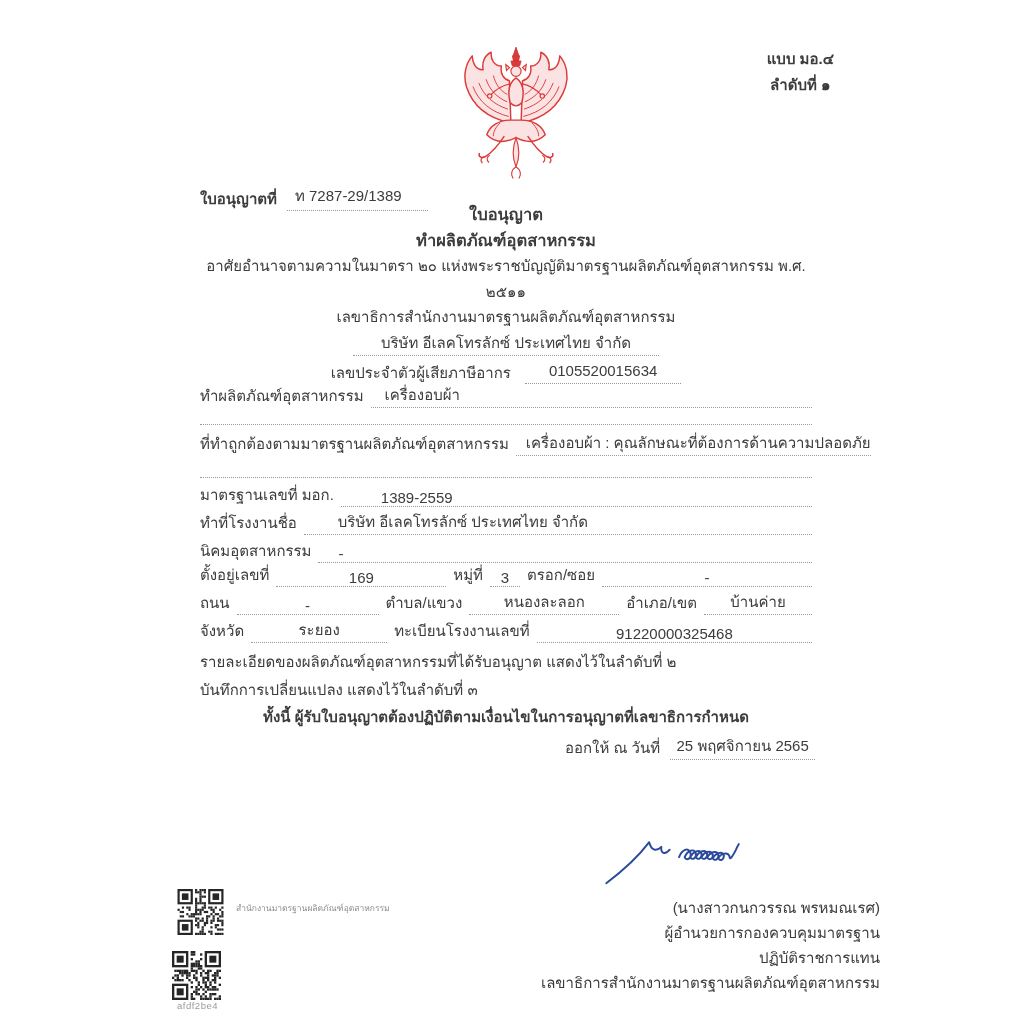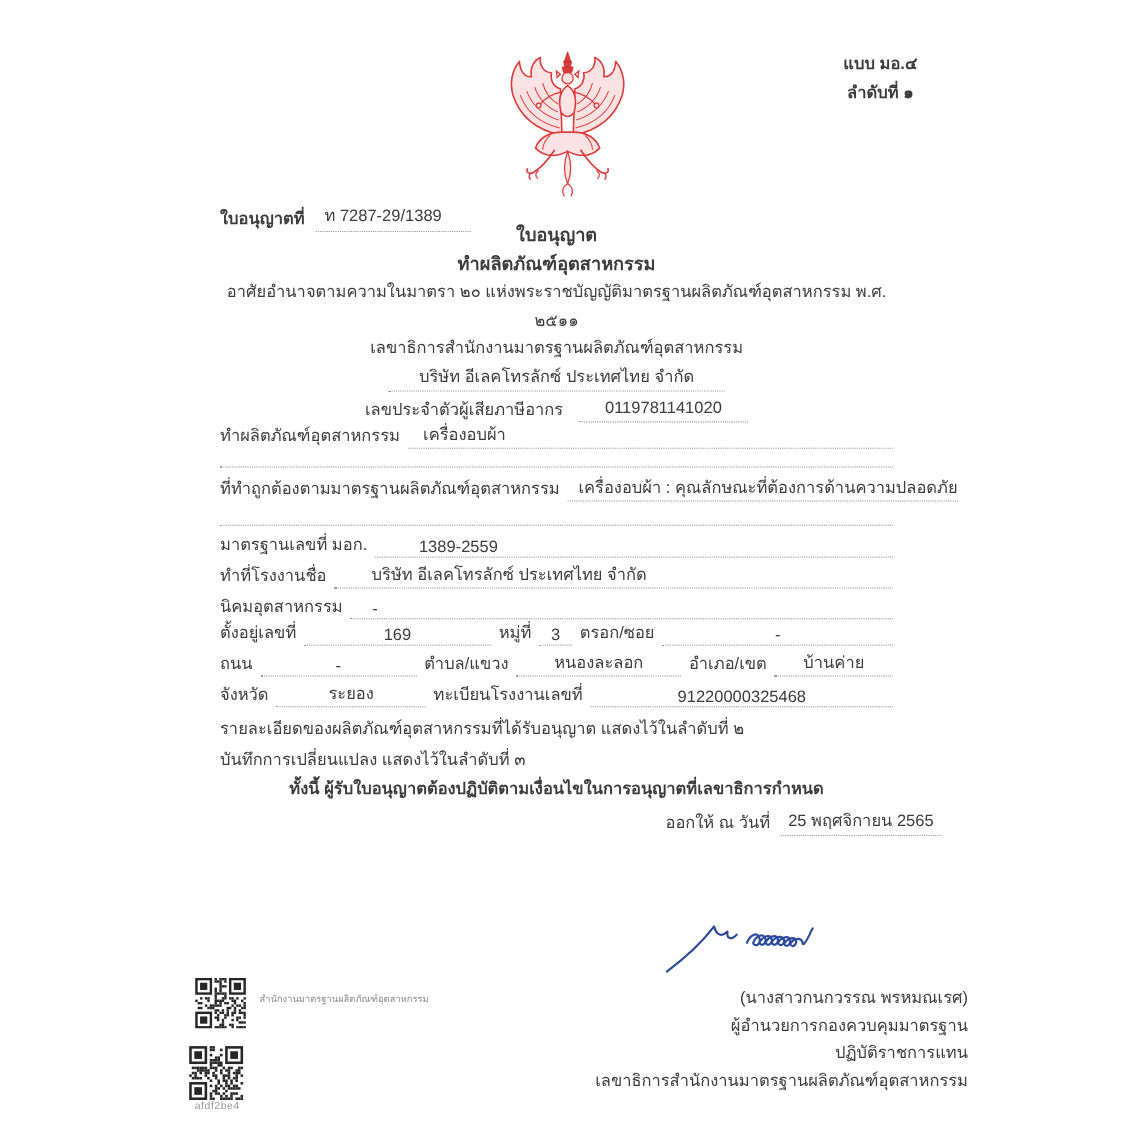--- a/index.html
+++ b/index.html
@@ -40,21 +40,21 @@
   .r-make{top:387px;} .r-comp{top:435px;} .r-std{top:486px;} .r-fac{top:514px;}
   .r-estate{top:542px;} .r-addr{top:566px;} .r-road{top:594px;} .r-prov{top:622px;}
 
   .cont-line{position:absolute;left:200px;width:612px;border-bottom:1px dotted #9a9a9a;height:0;}
   .cont1{top:424px;} .cont2{top:477px;}
 
   .note{position:absolute;left:200px;width:612px;}
   .n-detail{top:650px;} .n-change{top:678px;}
   .n-cond{top:705px;text-align:center;font-weight:bold;}
 
-  .issue-row{position:absolute;left:565px;top:734px;display:flex;align-items:flex-end;column-gap:10px;margin-left:40px;}
+  .issue-row{position:absolute;left:565px;top:734px;display:flex;align-items:flex-end;column-gap:10px;}
   .issue-row .val{border-bottom:1px dotted #999;width:145px;text-align:center;padding-bottom:1px;}
 
   
   .sig-block{position:absolute;left:480px;top:831px;width:400px;text-align:right;line-height:25px;}
   .sig-svg{width:168px;height:56px;display:block;margin:0 auto 8px auto;}
   .sig-block div{white-space:nowrap;}
 
   
   .qr{position:absolute;}
   .qr1{left:177px;top:889px;width:47px;height:46px;}
@@ -119,21 +119,21 @@
   </div>
 
   <div class="center-block">
     <div class="t">ใบอนุญาต</div>
     <div class="t">ทำผลิตภัณฑ์อุตสาหกรรม</div>
     <div>อาศัยอำนาจตามความในมาตรา ๒๐ แห่งพระราชบัญญัติมาตรฐานผลิตภัณฑ์อุตสาหกรรม พ.ศ. ๒๕๑๑</div>
     <div>เลขาธิการสำนักงานมาตรฐานผลิตภัณฑ์อุตสาหกรรม</div>
     <div><span class="company">บริษัท อีเลคโทรลักซ์ ประเทศไทย จำกัด</span></div>
     <div class="taxrow">
       <span>เลขประจำตัวผู้เสียภาษีอากร</span>
-      <span class="val">0119781141020</span>
+      <span class="val">0105520015634</span>
     </div>
   </div>
 
   <div class="row r-make">
     <span class="lbl">ทำผลิตภัณฑ์อุตสาหกรรม</span>
     <span class="val fill l pl14">เครื่องอบผ้า</span>
   </div>
   <div class="cont-line cont1"></div>
 
   <div class="row r-comp">

